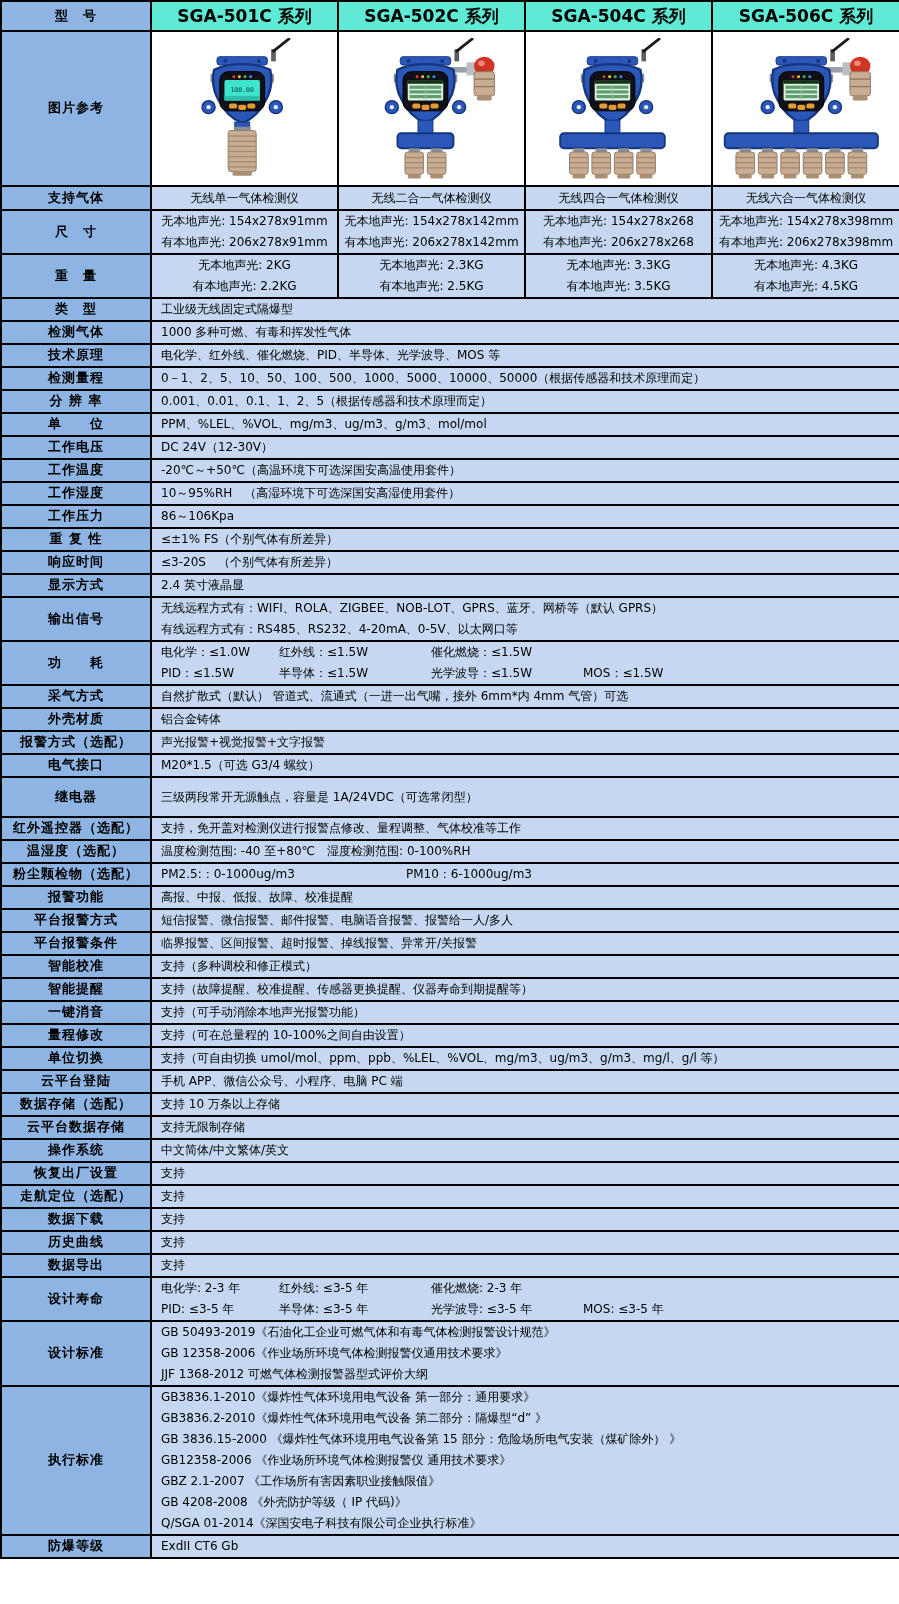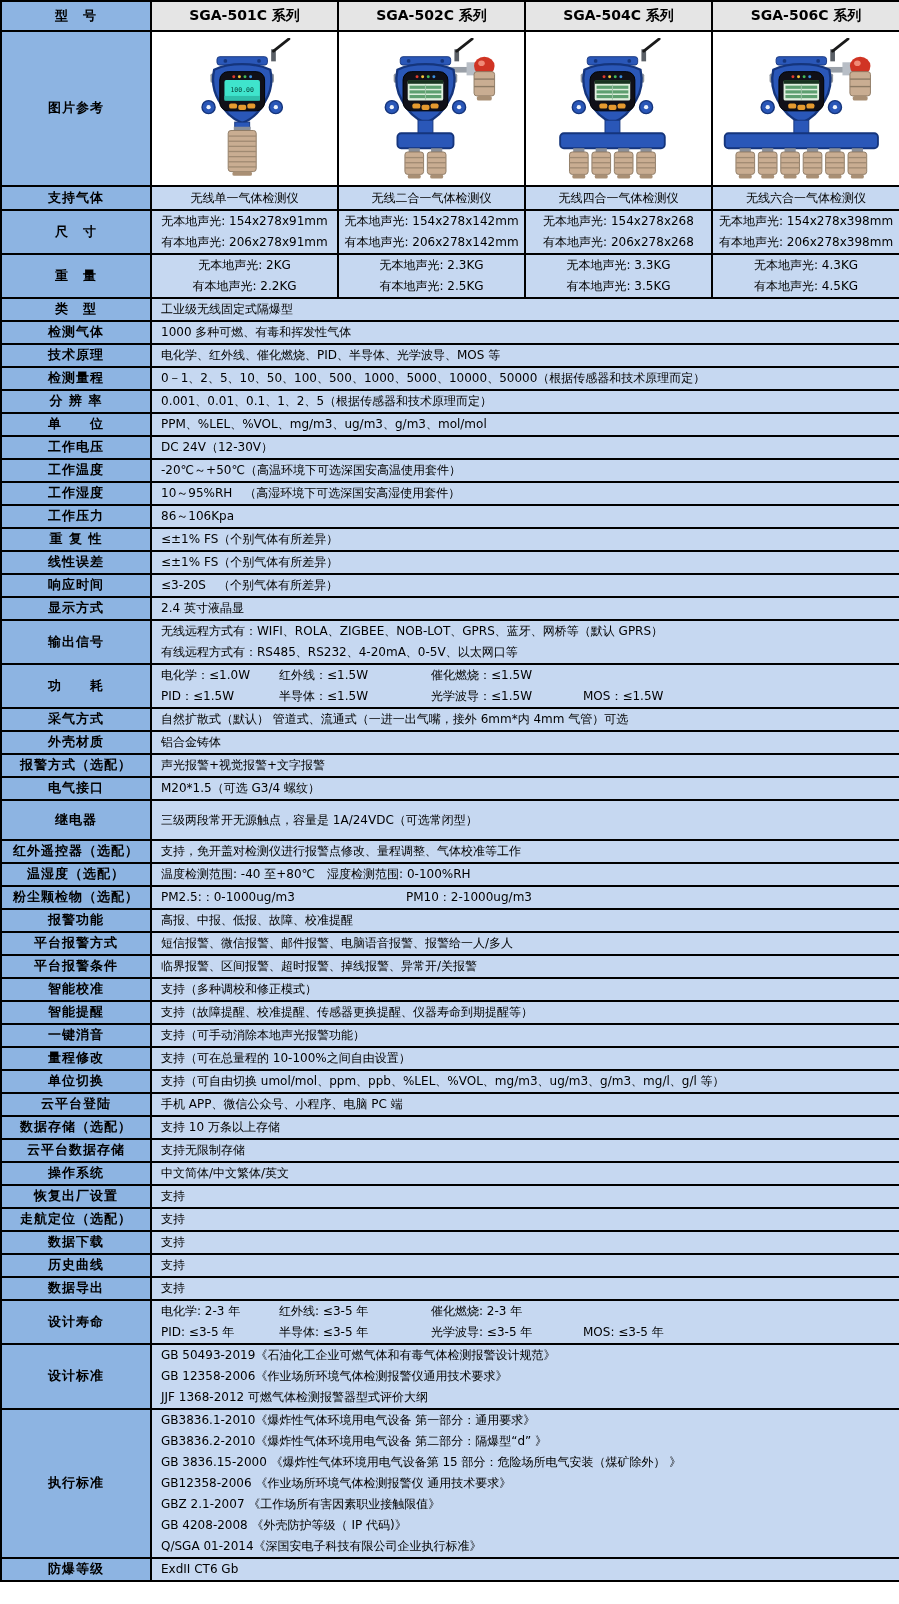--- a/index.html
+++ b/index.html
@@ -1,21 +1,21 @@
 <!DOCTYPE html>
 <html><head>
 <meta charset="utf-8">
 <style>
   html,body{margin:0;padding:0;background:#fff;}
   body{font-family:"DejaVu Sans","Liberation Sans",sans-serif;color:#000;}
   #wrap{width:899px;}
   table{border-collapse:collapse;width:899px;table-layout:fixed;border:2px solid #000;}
   th,td{border:2px solid #000;padding:0;overflow:hidden;}
   th.lbl{background:#8DB4E2;font-weight:bold;font-size:13px;text-align:center;letter-spacing:1px;line-height:1.15;padding:0 0;}
-  td.model-hdr{background:#e5e5e5;font-weight:bold;font-size:14px;text-align:center;}
+  td.model-hdr{background:#5eead4;font-weight:bold;font-size:17px;text-align:center;}
   td.img-cell{background:#FFFFFF;text-align:center;vertical-align:middle;}
   td.pcell{background:#C6D8F1;font-size:12px;text-align:center;vertical-align:middle;}
   .pline{height:21px;line-height:21px;white-space:nowrap;border-radius:10px;}
   td.scell{background:#C6D8F1;font-size:12px;text-align:left;vertical-align:middle;padding:0 0 0 9px;}
   .sline{height:21px;line-height:21px;white-space:pre;display:flex;align-items:center;}
   .seg{display:inline-block;white-space:pre;}
   .cols .seg:nth-child(1){min-width:118px;}
   .cols .seg:nth-child(2){min-width:152px;}
   .cols .seg:nth-child(3){min-width:152px;}
   .colsw .cols .seg:nth-child(1){min-width:245px;}
@@ -425,26 +425,20 @@
             <div class="sline"><span class="seg">86～106Kpa</span></div>
           </td>
         </tr>
         <tr style="height: 21px;">
           <th class="lbl">重 复 性</th>
           <td class="scell" colspan="4">
             <div class="sline"><span class="seg">≤±1% FS（个别气体有所差异）</span></div>
           </td>
         </tr>
         <tr style="height: 21px;">
-          <th class="lbl">线性误差</th>
-          <td class="scell" colspan="4">
-            <div class="sline"><span class="seg">≤±1% FS（个别气体有所差异）</span></div>
-          </td>
-        </tr>
-        <tr style="height: 21px;">
           <th class="lbl">响应时间</th>
           <td class="scell" colspan="4">
             <div class="sline"><span class="seg">≤3-20S　（个别气体有所差异）</span></div>
           </td>
         </tr>
         <tr style="height: 21px;">
           <th class="lbl">显示方式</th>
           <td class="scell" colspan="4">
             <div class="sline"><span class="seg">2.4 英寸液晶显</span></div>
           </td>
@@ -501,21 +495,21 @@
         </tr>
         <tr style="height: 21px;">
           <th class="lbl">温湿度（选配）</th>
           <td class="scell" colspan="4">
             <div class="sline"><span class="seg">温度检测范围: -40 至+80℃　湿度检测范围: 0-100%RH</span></div>
           </td>
         </tr>
         <tr style="height: 21px;">
           <th class="lbl">粉尘颗检物（选配）</th>
           <td class="scell colsw" colspan="4">
-            <div class="sline cols"><span class="seg">PM2.5:：0-1000ug/m3</span><span class="seg">PM10：2-1000ug/m3</span></div>
+            <div class="sline cols"><span class="seg">PM2.5:：0-1000ug/m3</span><span class="seg">PM10：6-1000ug/m3</span></div>
           </td>
         </tr>
         <tr style="height: 21px;">
           <th class="lbl">报警功能</th>
           <td class="scell" colspan="4">
             <div class="sline"><span class="seg">高报、中报、低报、故障、校准提醒</span></div>
           </td>
         </tr>
         <tr style="height: 21px;">
           <th class="lbl">平台报警方式</th>

